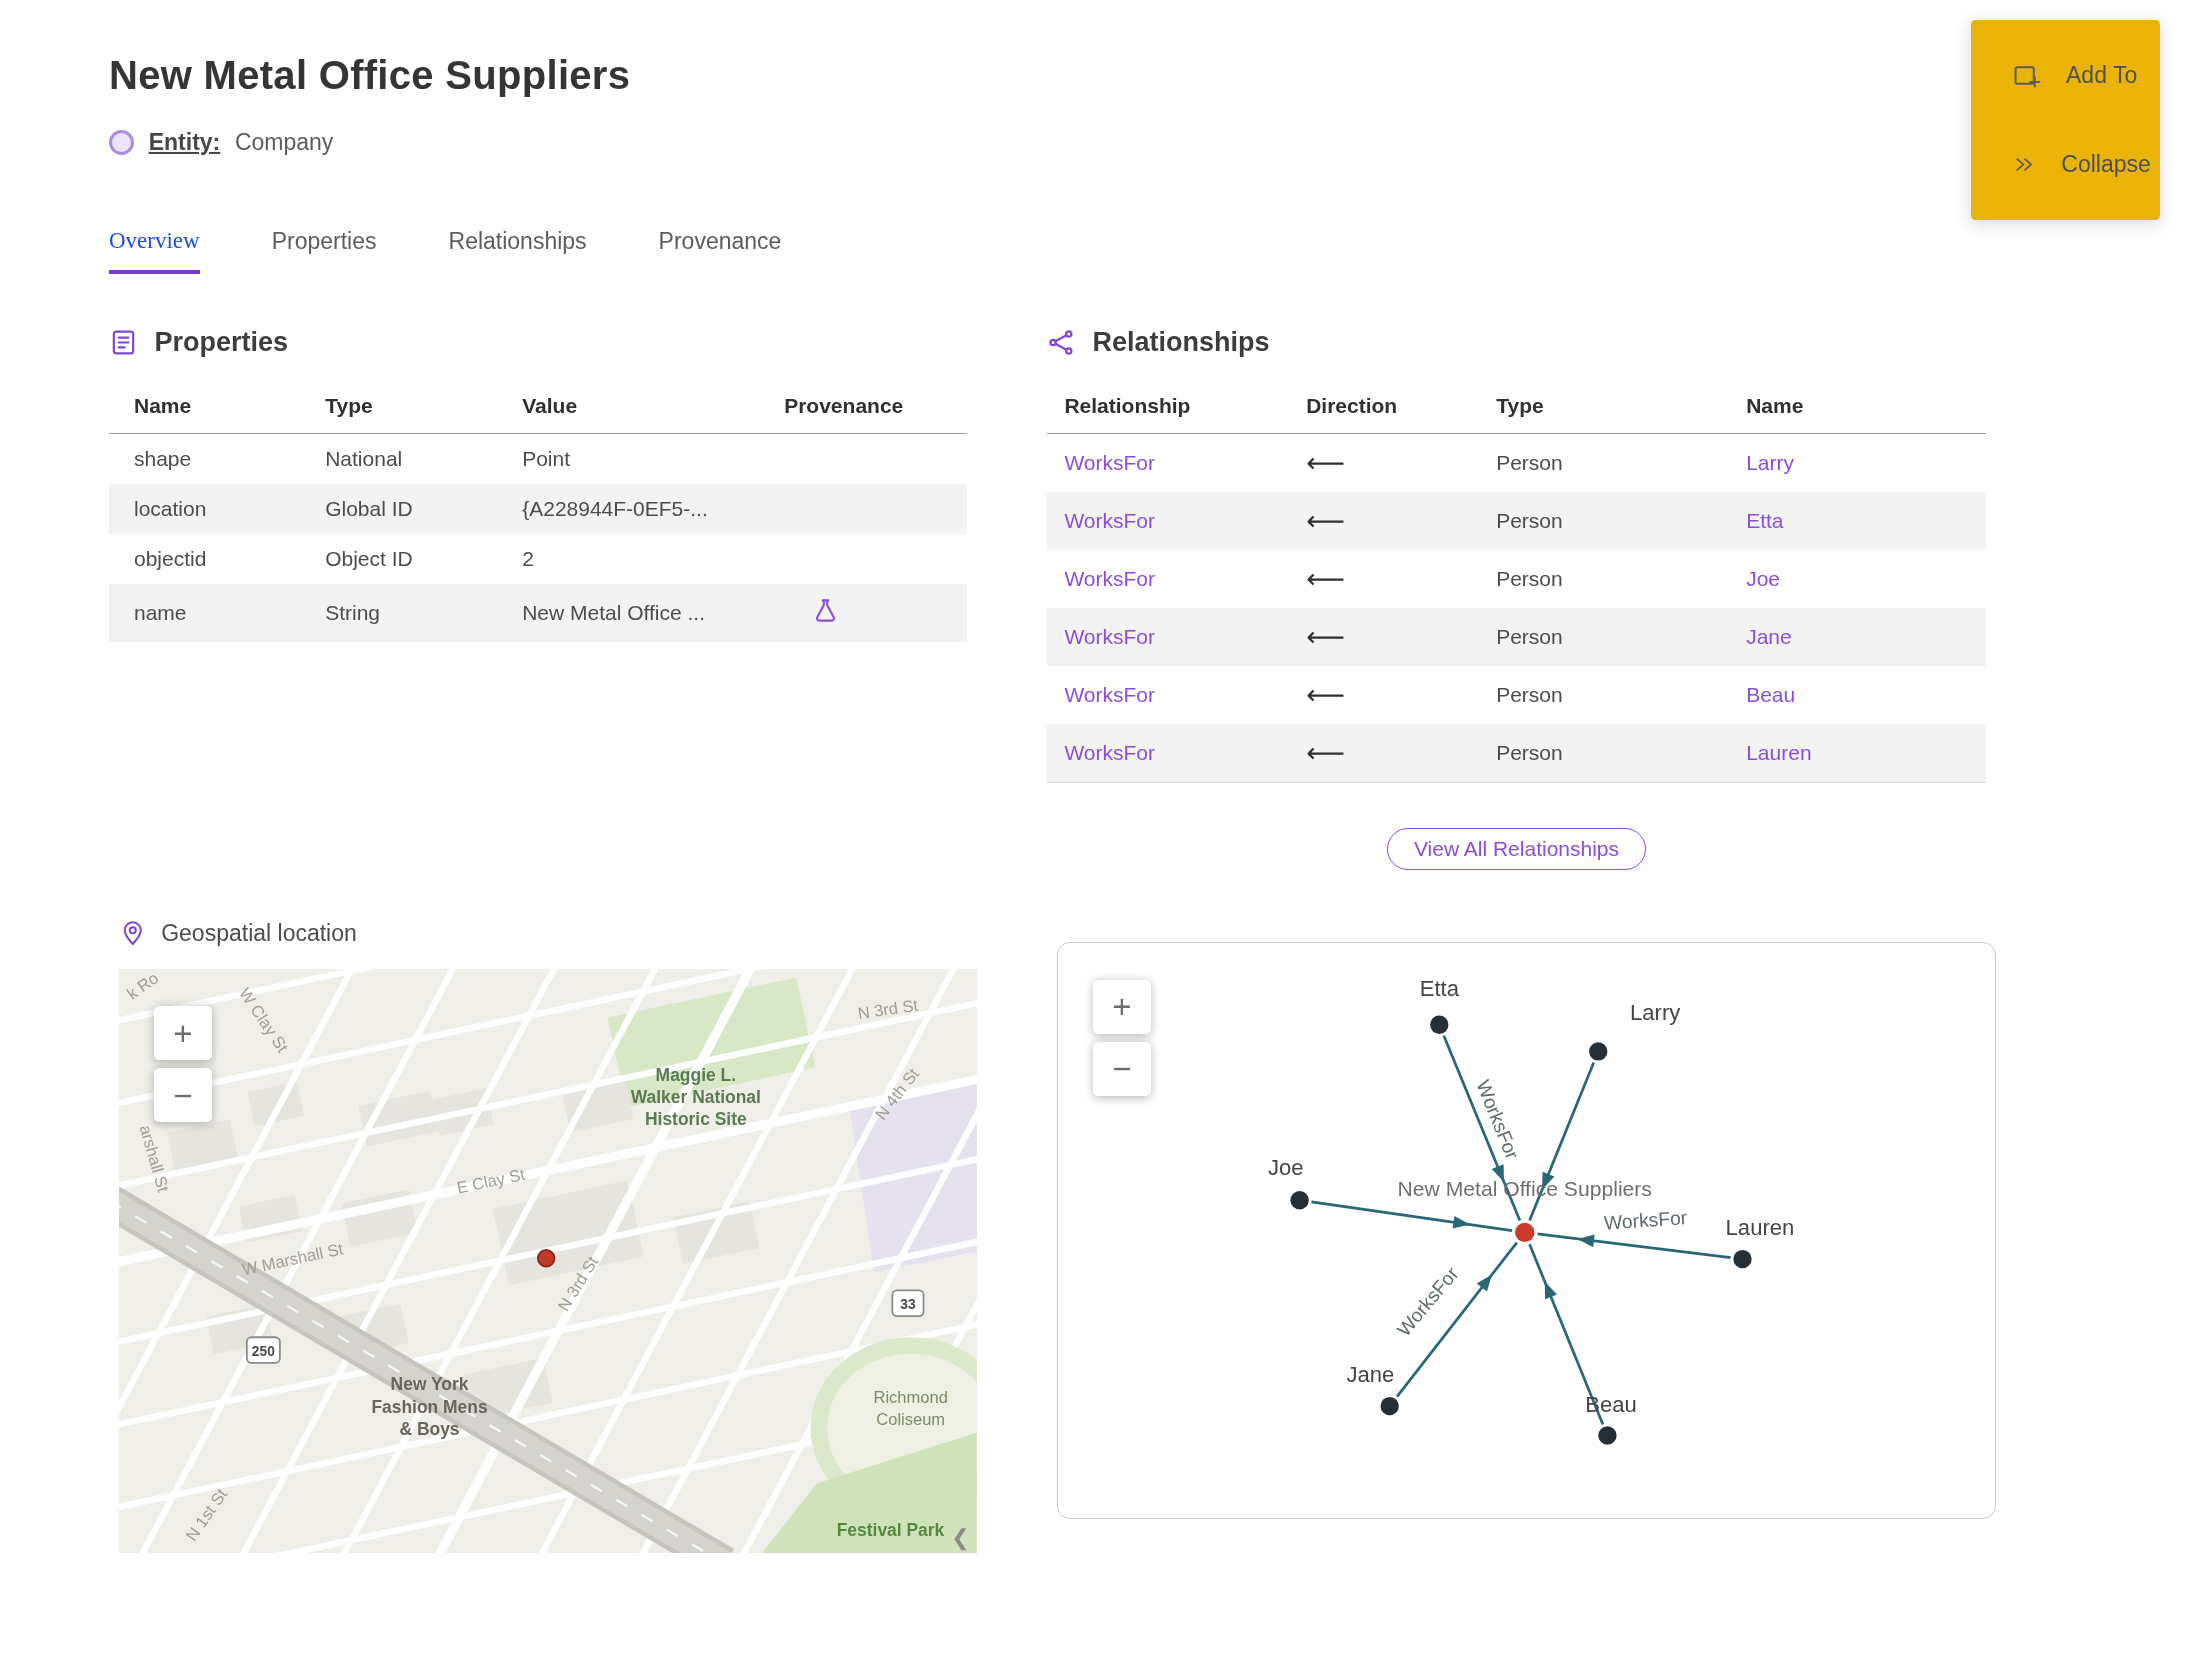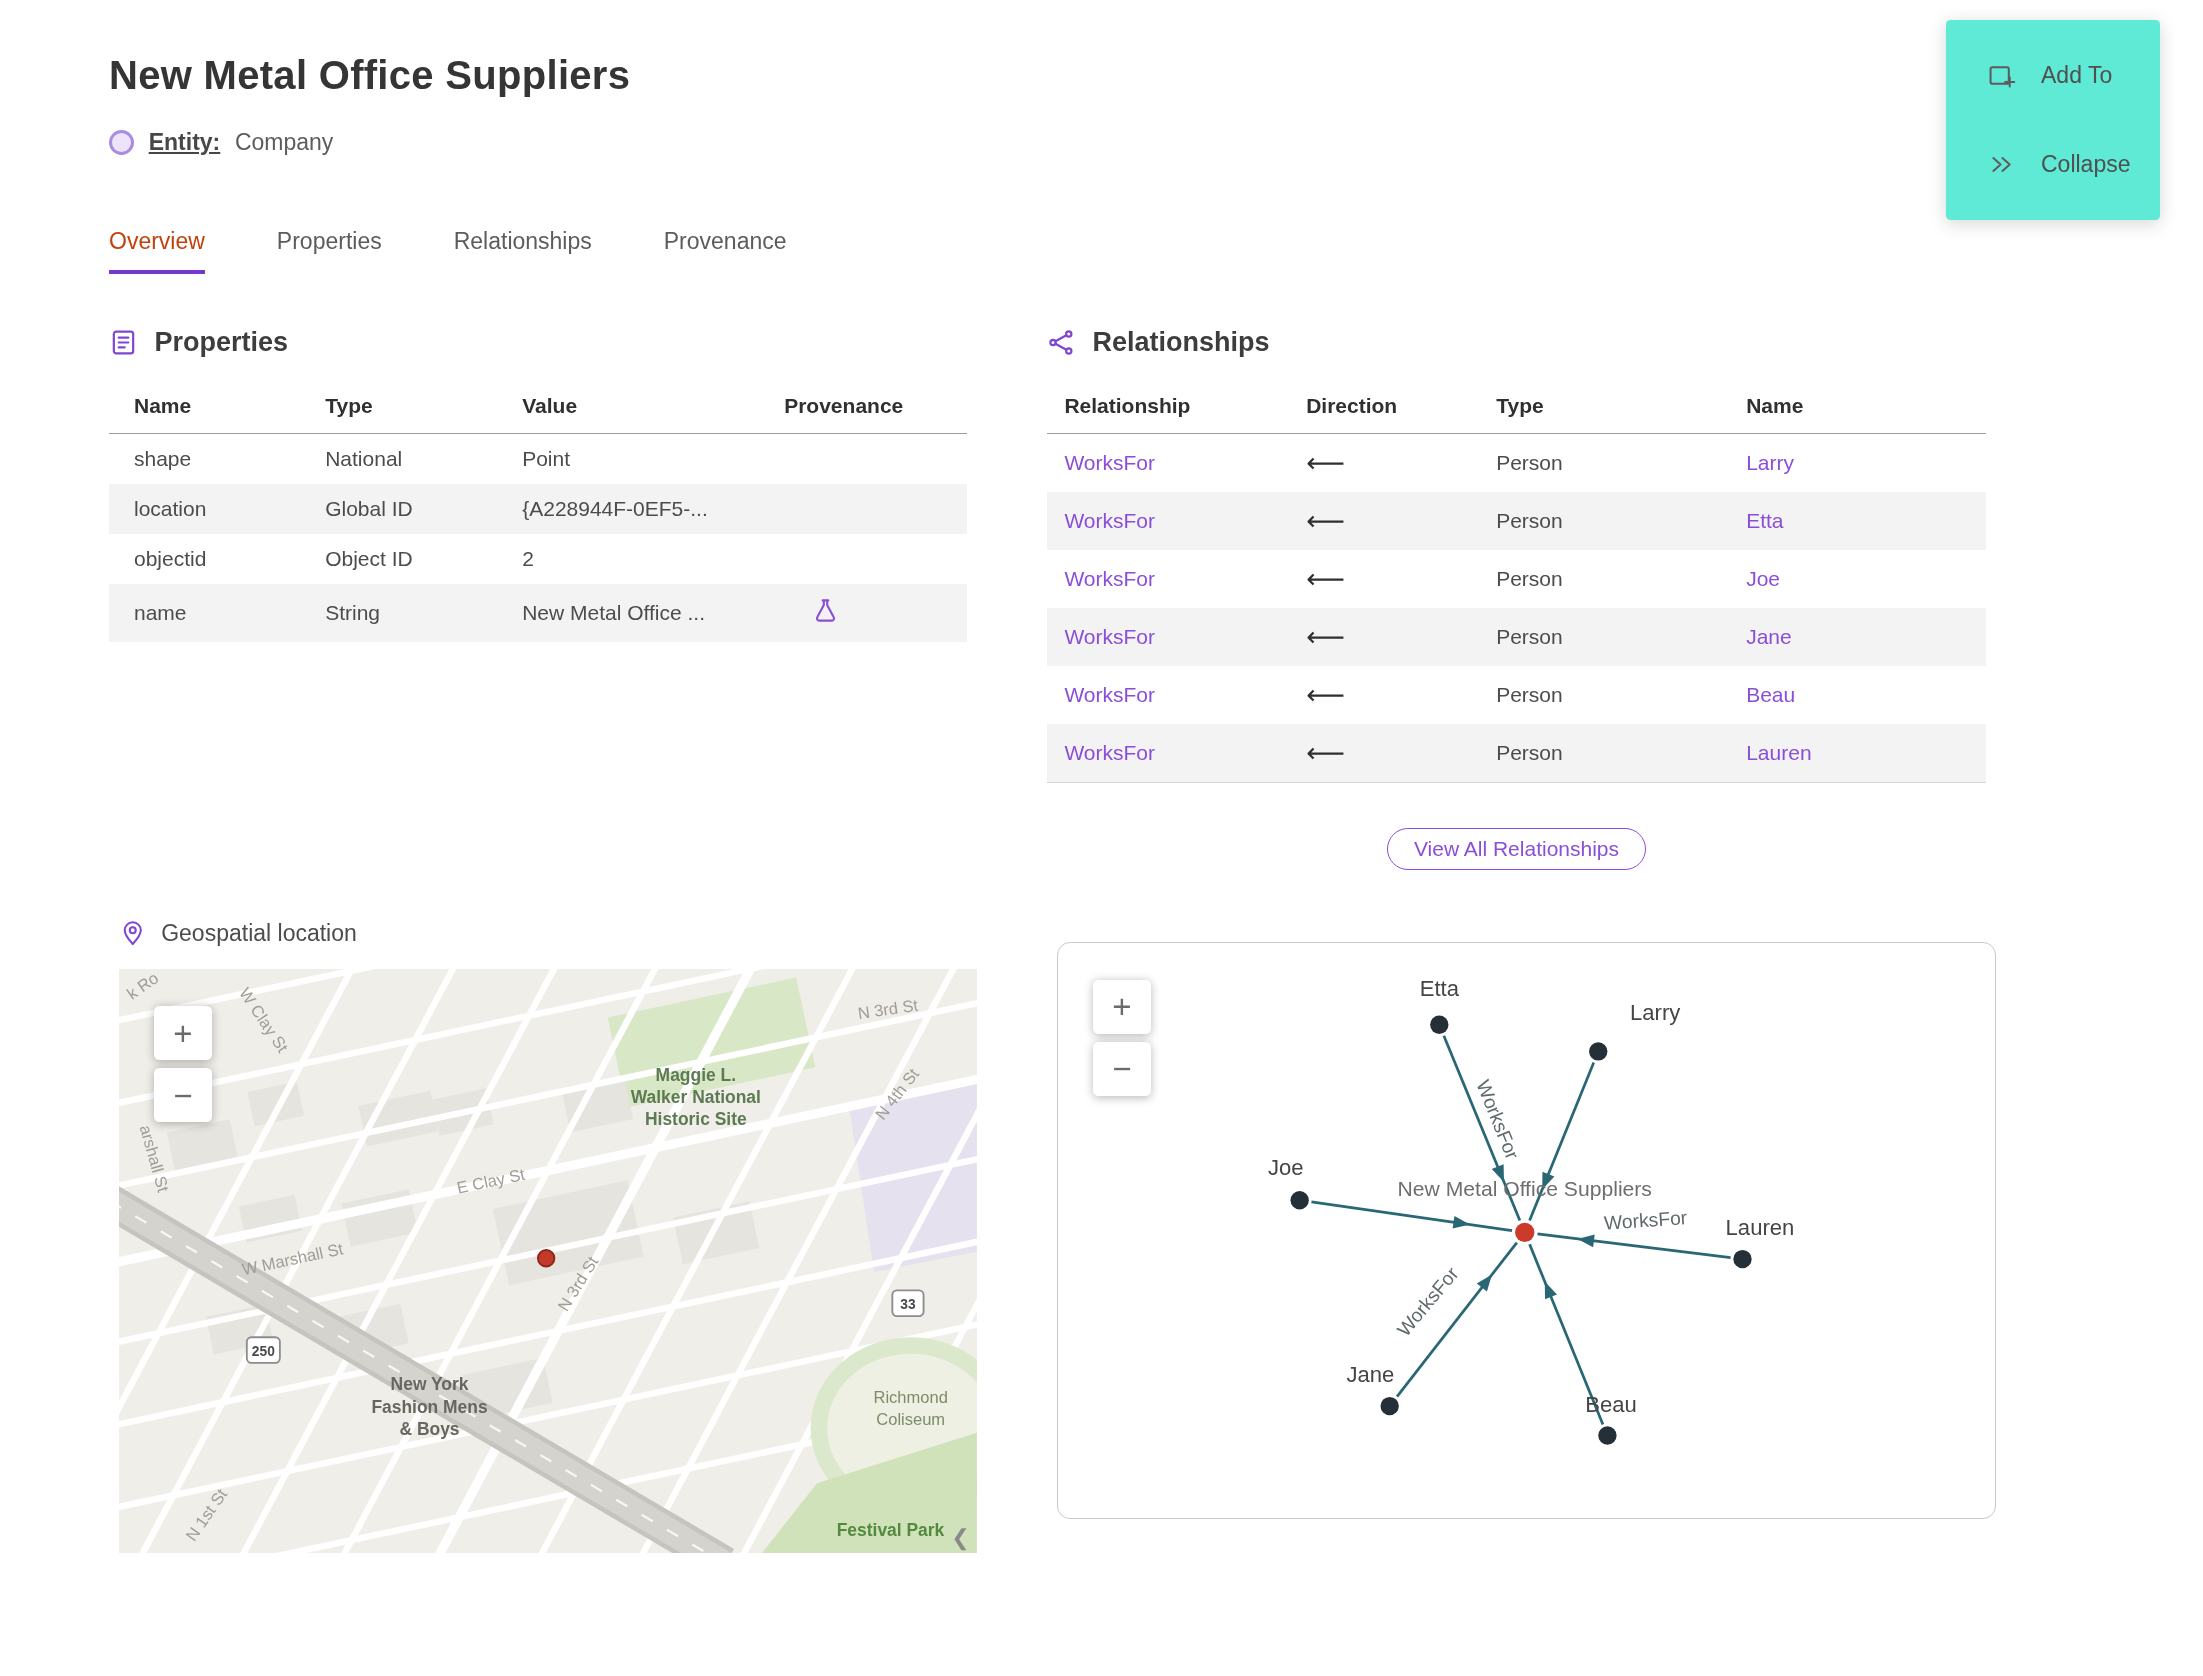--- a/index.html
+++ b/index.html
@@ -12,29 +12,29 @@
   .page { padding:53px 44px 0 109px; position:relative; }
 
   h1.page-title { margin:0; font-size:40px; font-weight:700; color:#353535; letter-spacing:0.3px; }
 
   .entity-row { margin-top:31px; display:flex; align-items:center; gap:14.7px; font-size:23px; }
   .entity-dot { width:25px; height:25px; border-radius:50%; border:3.7px solid #a98ce2; background:#ece4fb; }
   .entity-label { font-weight:700; color:#474747;text-decoration:underline; }
   .entity-value { color:#5c5c5c; }
 
   .actions-card {
-    position:absolute; top:20px; right:44px; width:214px; background:#5eead4;
+    position:absolute; top:20px; right:44px; width:189px; background:#eab308;
     border-radius:4.6px; box-shadow:0 3.7px 18.4px rgba(0,0,0,.16); padding:11px 0; z-index:5;
   }
   .action-item { display:flex; align-items:center; gap:24px; padding:29px 9.2px 29px 40px; font-size:23px; color:#4f4f4f; cursor:pointer; }
   .action-item svg { width:31px; height:31px; stroke:#5c5c5c; fill:none; stroke-width:2.2; stroke-linecap:round; stroke-linejoin:round; }
 
   .tabs { display:flex; gap:72px; margin-top:72px; font-size:23px; color:#5c5c5c; }
   .tab { padding-bottom:14.7px; cursor:pointer; border-bottom:4.6px solid transparent; }
-  .tab.active { color:#c2410c; border-bottom-color:#7636d2; }
+  .tab.active { color:#1d4ed8; border-bottom-color:#7636d2;font-family:Liberation Serif, serif; }
 
   .grid { display:grid; grid-template-columns:858px 939px; column-gap:80px; }
   .grid-top { margin-top:53px; }
   .grid-bottom { margin-top:44px;padding-left:10px; }
 
   .data-card { display:flex; flex-direction:column; height:549px; }
 
   .section-head { display:flex; align-items:center; gap:16.5px; font-size:27px; font-weight:600; color:#3d3d3d; }
   .section-head svg { width:29px; height:29px; stroke:#7e46d2; fill:none; stroke-width:1.8; stroke-linecap:round; stroke-linejoin:round; }
 

